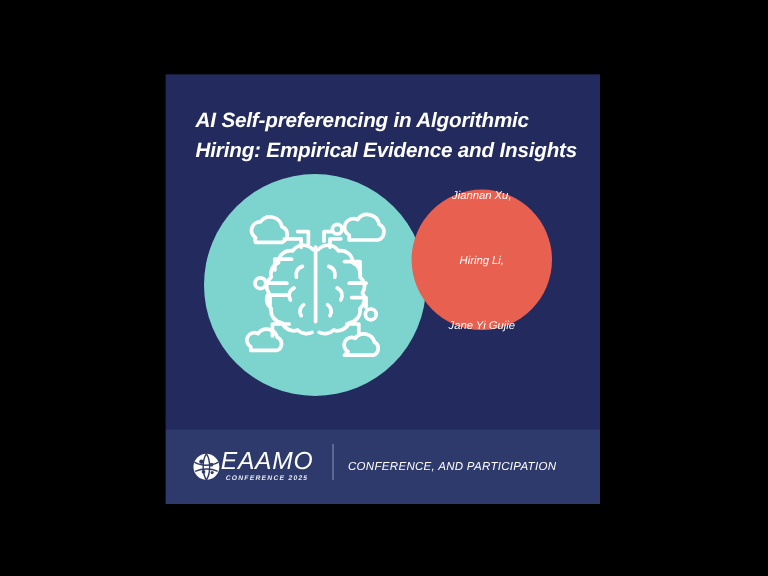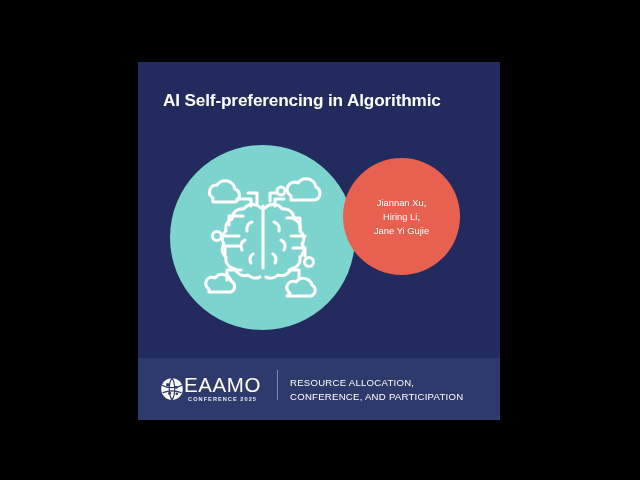--- a/index.html
+++ b/index.html
@@ -24,20 +24,21 @@
 
   
   #poster-card {
     position: absolute;
     left: 138px;
     top: 62px;
     width: 362px;
     height: 358px;
     background: #232b5e;
     overflow: hidden;
+    font-style: italic;
   }
 
   
   #title-block {
     position: absolute;
     left: 25px;
     top: 26px;
     width: 310px;
   }
   .title-line {
@@ -74,20 +75,21 @@
     left: 205px;
     top: 96px;
     width: 117px;
     height: 117px;
     border-radius: 50%;
     background: #e8604f;
     display: flex;
     flex-direction: column;
     align-items: center;
     justify-content: center;
+    gap: 40px;
   }
   .author-line {
     display: block;
     color: #ffffff;
     font-size: 9.4px;
     line-height: 14px;
     text-align: center;
     white-space: nowrap;
   }
 
@@ -164,20 +166,21 @@
 </style>
 </head>
 <body>
 
 <div id="stage">
 
   <div id="poster-card">
 
     <div id="title-block">
       <span class="title-line">AI Self-preferencing in Algorithmic</span>
+      <span class="title-line">Hiring: Empirical Evidence and Insights</span>
     </div>
 
     <div id="teal-circle">
       <svg id="brain-art" viewBox="0 0 136 136" fill="none" stroke="#ffffff" stroke-width="3.1" stroke-linecap="round" stroke-linejoin="round">
 
         <path d="M66 38c-5-5-13-5-17 1c-7-1-12 4-12 10c-5 2-7 7-6 12c-4 3-5 9-2 13c-3 4-2 10 2 13c-1 6 3 11 9 12c2 5 8 8 13 6c3 3 8 4 12 2"></path>
 
         <path d="M70 38c5-5 13-5 17 1c7-1 12 4 12 10c5 2 7 7 6 12c4 3 5 9 2 13c3 4 2 10-2 13c1 6-3 11-9 12c-2 5-8 8-13 6c-3 3-8 4-12 2"></path>
 
         <path d="M68 36v62"></path>
@@ -247,20 +250,19 @@
         </svg>
         <div id="wordmark">
           <span id="wordmark-main">EAAMO</span>
           <span id="wordmark-sub">CONFERENCE 2025</span>
         </div>
       </div>
 
       <div id="footer-divider"></div>
 
       <div id="tagline">
-        <span class="tagline-line">RESOURCE ALLOCATION,</span>
         <span class="tagline-line">CONFERENCE, AND PARTICIPATION</span>
       </div>
 
     </div>
 
   </div>
 </div>
 
 </body></html>

